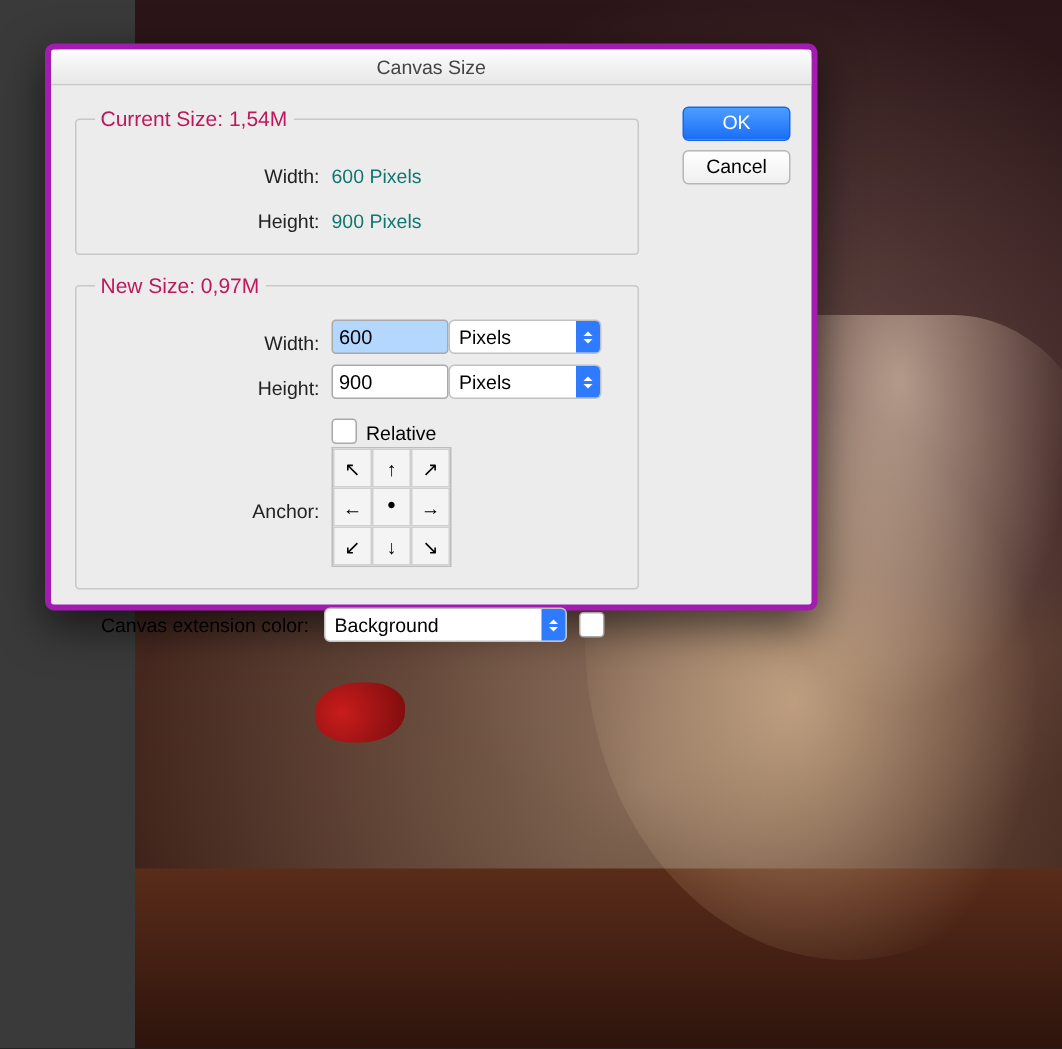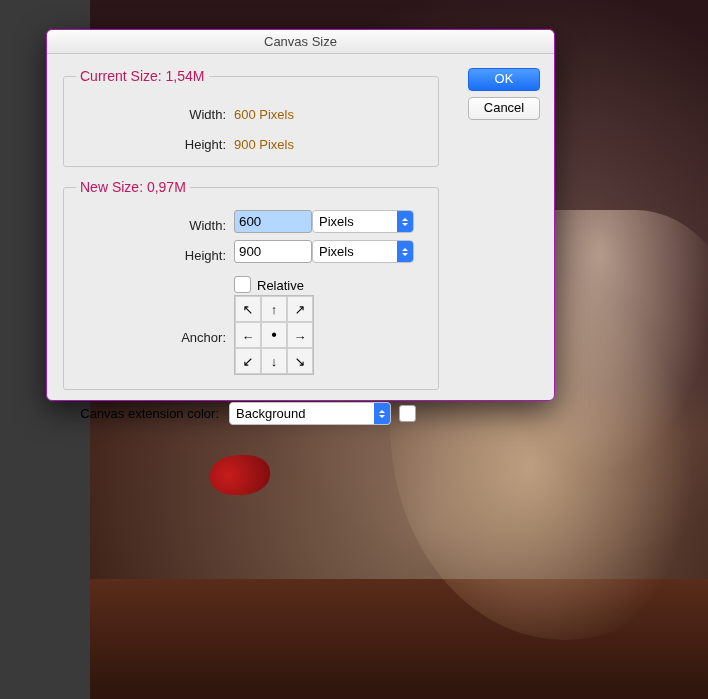--- a/index.html
+++ b/index.html
@@ -10,28 +10,28 @@
      radial-gradient(circle at 70% 40%, rgba(255,220,200,.25), rgba(40,20,20,0) 50%),
      linear-gradient(180deg,#2b1518 0%,#3a201e 55%,#46281f 62%,#3a1f16 100%)}
   .floor{position:absolute;left:0;right:0;bottom:0;height:120px;background:
      linear-gradient(180deg,#5a2c1a 0%,#2d140c 100%)}
   .flower{position:absolute;left:120px;top:455px;width:60px;height:40px;background:radial-gradient(circle at 30% 50%,#c81c1c,#7a0c0c);border-radius:50% 40% 50% 40%}
   .figure{position:absolute;left:300px;top:210px;width:350px;height:430px;background:
      radial-gradient(ellipse at 60% 10%, rgba(250,225,200,.55), rgba(250,225,200,0) 40%),
      radial-gradient(ellipse at 40% 60%, rgba(255,220,175,.5), rgba(255,220,175,0) 55%);
      border-radius:40% 30% 50% 50%}
   
-  .dlg{position:absolute;left:46px;top:29px;width:507px;height:370px;background:#ececec;border:1px solid #a21caf;border-radius:6px;box-shadow:0 10px 30px rgba(0,0,0,.6)}
+  .dlg{position:absolute;left:30px;top:29px;width:507px;height:370px;background:#ececec;border:4px solid #a21caf;border-radius:6px;box-shadow:0 10px 30px rgba(0,0,0,.6)}
   .titlebar{height:23px;line-height:23px;text-align:center;font-size:13px;color:#444;background:linear-gradient(#fdfdfd,#e7e7e7);border-bottom:1px solid #c8c8c8;border-radius:6px 6px 0 0}
   .body{position:relative;padding:14px 16px 16px 16px}
   fieldset{border:1px solid #c8c8c8;border-radius:3px;margin:0 0 12px 0;padding:8px 12px 14px 12px;width:350px}
   legend{color:#be185d;padding:0 4px;font-size:14px}
   .row{display:flex;align-items:flex-end;height:30px}
   .lab{width:150px;text-align:right;padding-right:8px;color:#222}
-  .val{color:#a16207}
+  .val{color:#0f766e}
   input.txt{width:68px;height:19px;border:1px solid #a9a9a9;border-radius:3px;padding:1px 4px;font:13px inherit;background:#fff}
   input.txt.sel{background:#b4d7ff}
   .select{display:inline-flex;align-items:center;justify-content:space-between;width:94px;height:21px;border:1px solid #c1c1c1;border-radius:4px;background:#fff;margin-left:0;padding-left:6px}
   .select.wide{width:154px;margin-left:0}
   .select .cap{font-size:13px}
   .select .chev{width:16px;height:100%;display:flex;flex-direction:column;align-items:center;justify-content:center;background:#2f7bff;border-radius:0 3px 3px 0}
   .chev::before,.chev::after{content:"";width:0;height:0;border-left:3px solid transparent;border-right:3px solid transparent}
   .chev::before{border-bottom:3px solid #fff;margin-bottom:1px}
   .chev::after{border-top:3px solid #fff;margin-top:1px}
   .chk{width:15px;height:15px;border:1px solid #a9a9a9;border-radius:3px;background:#fff;display:inline-block;vertical-align:middle;margin-right:6px}

